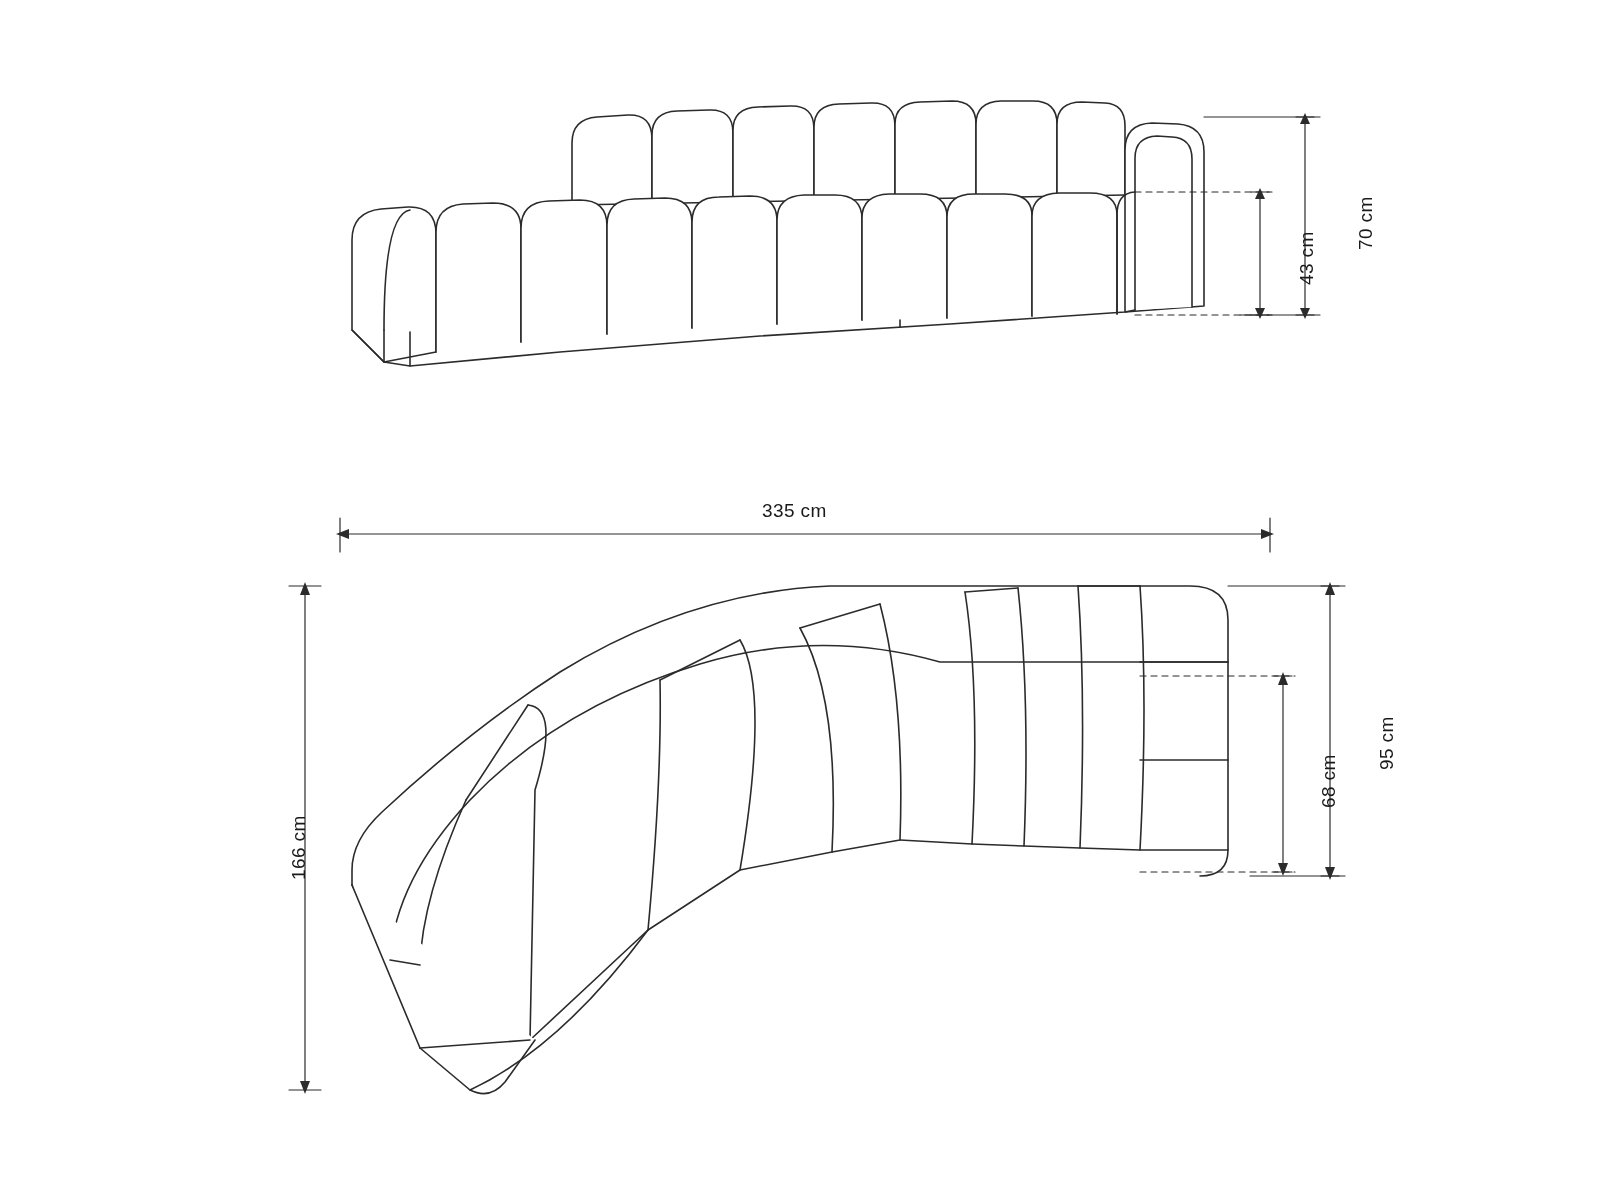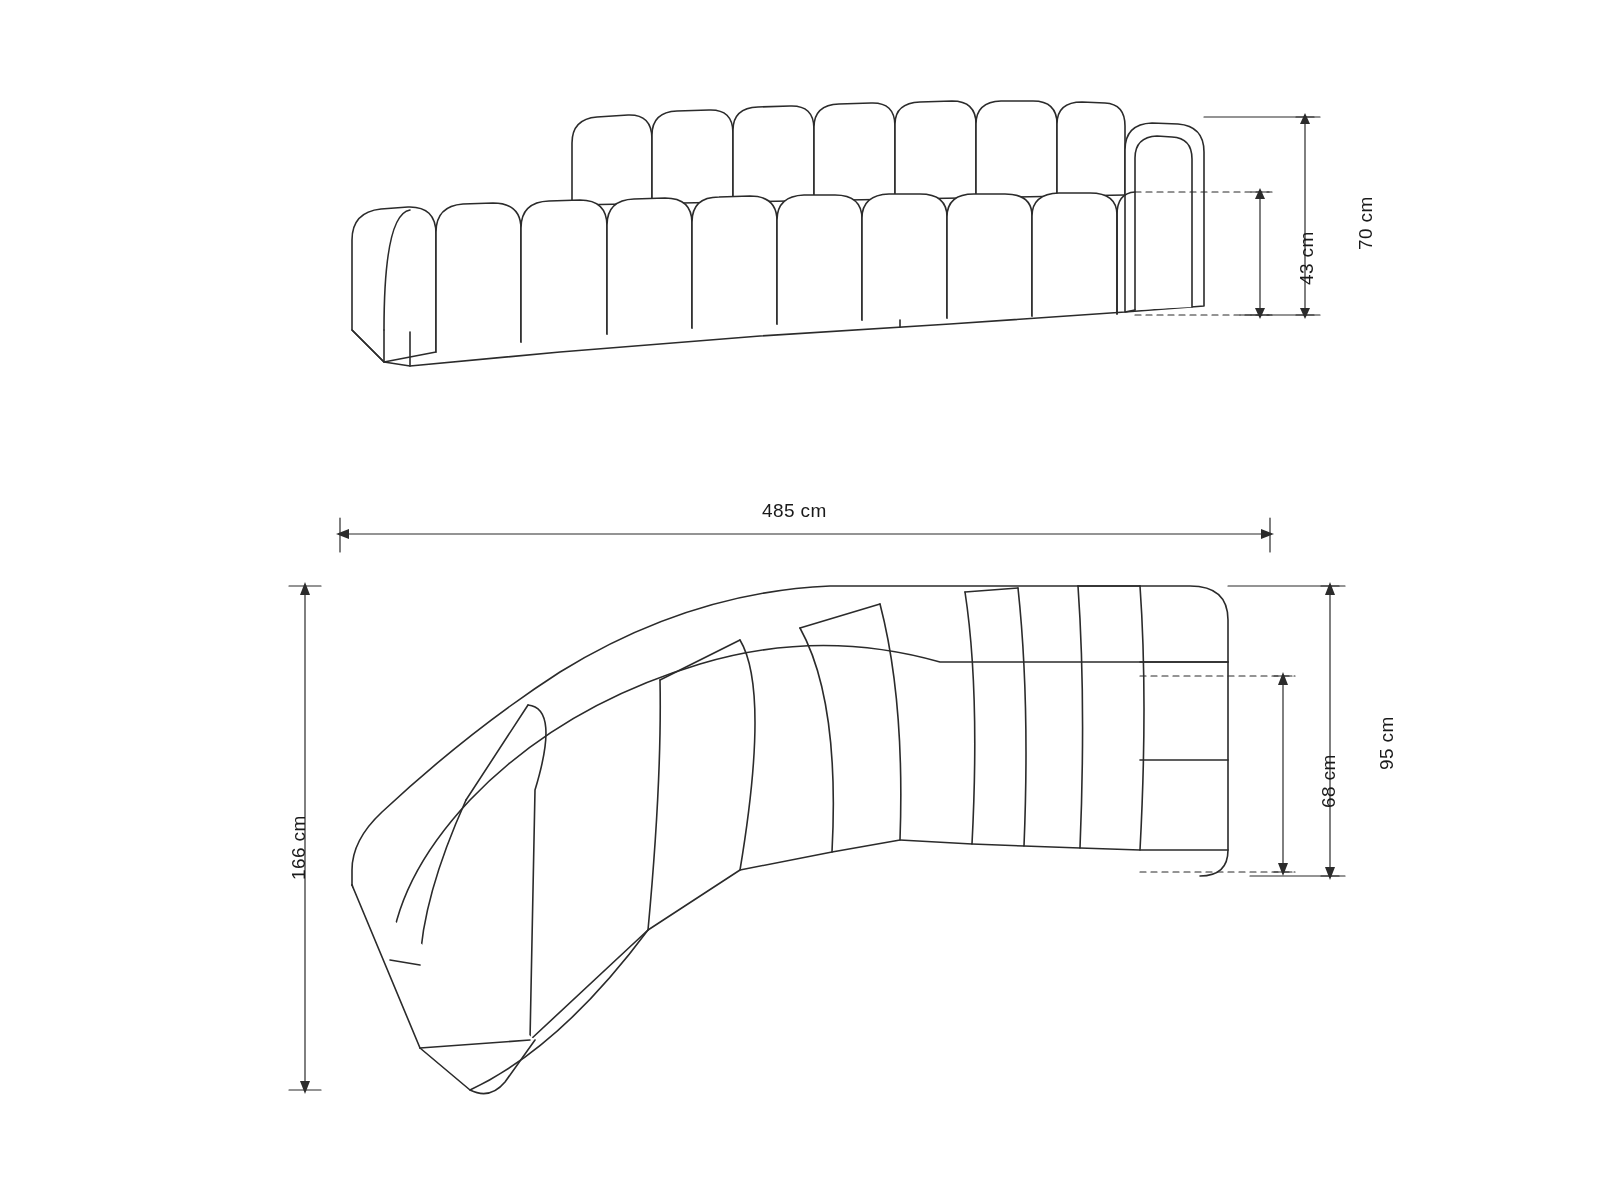--- a/index.html
+++ b/index.html
@@ -167,21 +167,21 @@
         <line x1="1274" y1="872" x2="1292" y2="872"></line>
       </g>
 
     </g>
   </svg>
 
   <div class="dim-label rot90" style="left:1355px; top:250px;">70 cm</div>
 
   <div class="dim-label rot90" style="left:1296px; top:285px;">43 cm</div>
 
-  <div class="dim-label" style="left:762px; top:500px;">485 cm</div>
+  <div class="dim-label" style="left:762px; top:500px;">335 cm</div>
 
   <div class="dim-label rot90" style="left:288px; top:880px;">166 cm</div>
 
   <div class="dim-label rot90" style="left:1376px; top:770px;">95 cm</div>
 
   <div class="dim-label rot90" style="left:1318px; top:808px;">68 cm</div>
 
 </div>
 
 </body></html>

